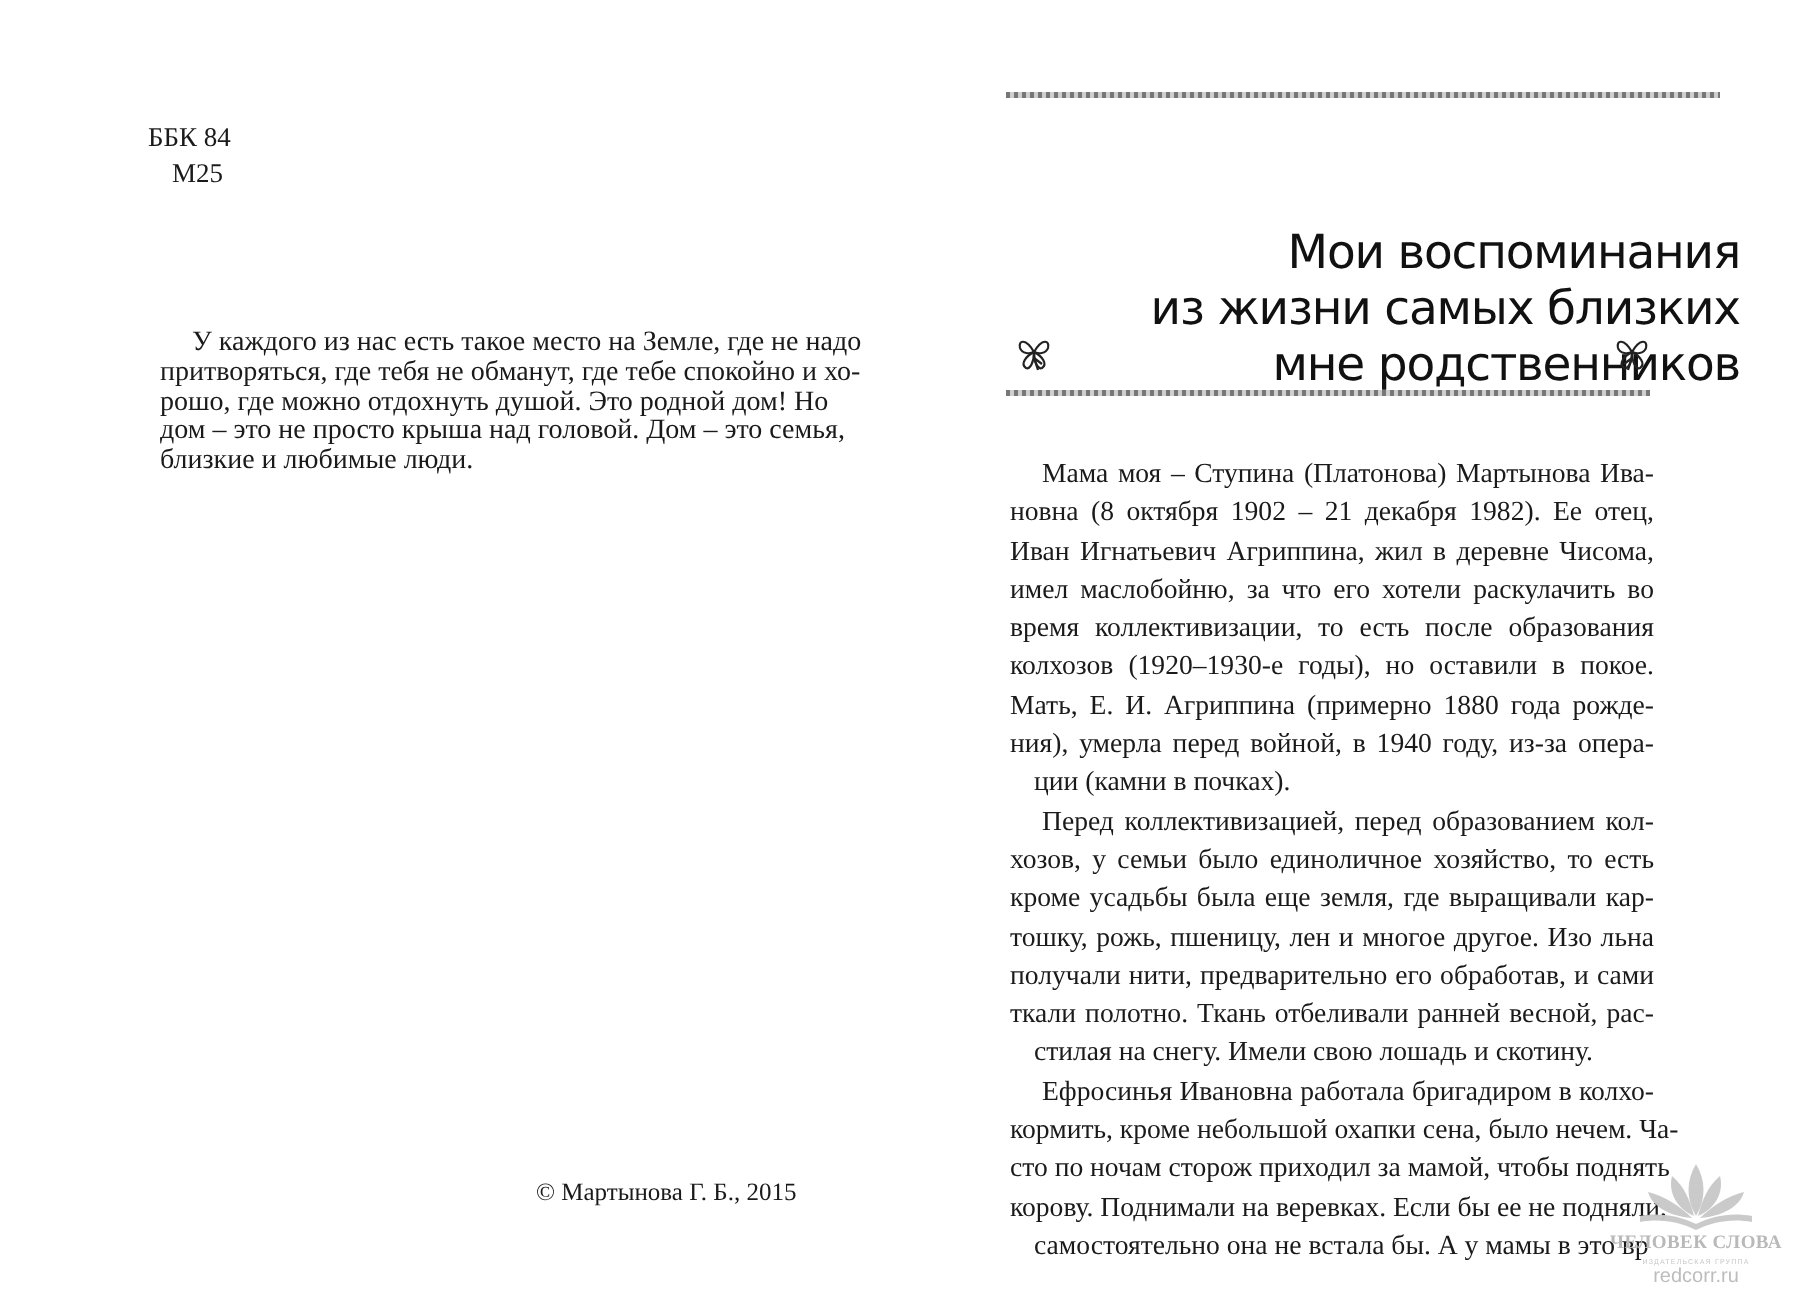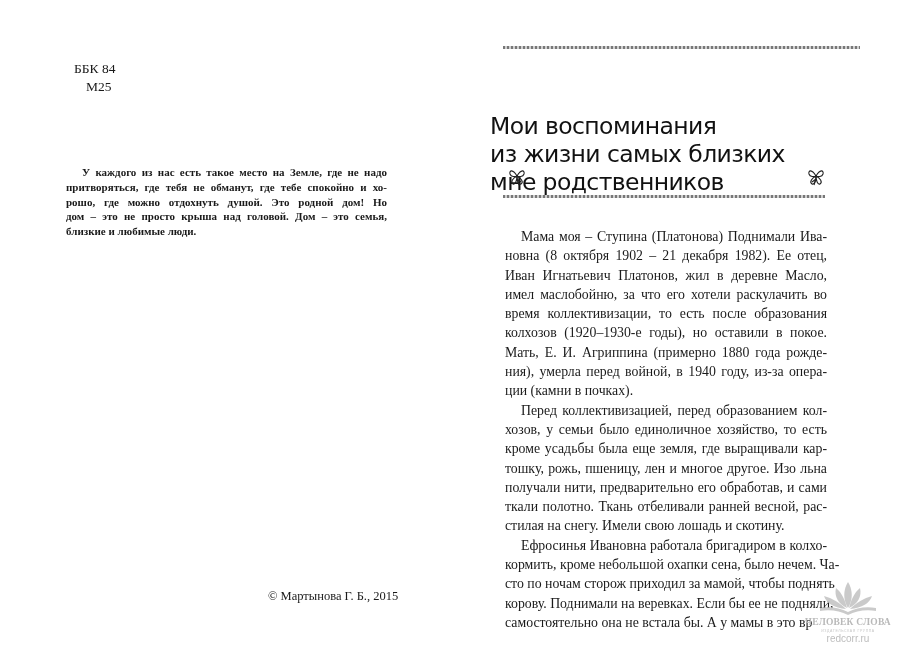--- a/index.html
+++ b/index.html
@@ -8,52 +8,52 @@
     font-family: "Liberation Serif", "DejaVu Serif", serif; color: #1a1a1a;
   }
   .page { position: absolute; top: 0; height: 658px; }
   .page-left { left: 0; width: 450px; }
   .page-right { left: 450px; width: 450px; }
 
   .bbk { position: absolute; left: 74px; top: 60px; font-size: 13.5px; line-height: 18px; }
   .bbk .code2 { padding-left: 12px; font-family: Liberation Serif, serif; }
 
   .epigraph {
-    position: absolute; left: 66px; top: 165px; width: 321px;
-    font-size: 11px; line-height: 14.8px; text-align: justify; font-weight: bold;
+    position: absolute; left: 80px; top: 165px; width: 321px;
+    font-size: 14px; line-height: 14.8px; text-align: justify;
   }
   .epigraph .ln { display: block; text-align: justify; text-align-last: justify; white-space: nowrap; }
   .epigraph .ln.first { text-indent: 16px; }
   .epigraph .ln.last { text-align-last: left; }
 
   .copyright { position: absolute; left: 268px; top: 589px; font-size: 12.5px; }
 
   .rule {
     position: absolute; height: 3px;
     background-image: repeating-linear-gradient(90deg, #777 0 2px, #cfcfcf 2px 4px);
   }
   .rule-top { left: 53px; top: 46px; width: 357px; }
   .rule-bottom { left: 53px; top: 195px; width: 322px; }
 
   .title {
-    position: absolute; left: 40px; top: 112px; width: 380px; text-align: left;
+    position: absolute; left: 40px; top: 112px; width: 380px; text-align: right;
     font-family: "DejaVu Sans", sans-serif; font-size: 23.5px; line-height: 28px;
     letter-spacing: -0.6px; color: #111;
   }
   .ornament { position: absolute; top: 167px; width: 18px; height: 20px; }
   .ornament-left { left: 58px; }
   .ornament-right { left: 357px; }
 
   .body-text {
     position: absolute; left: 55px; top: 227px; width: 322px;
     font-size: 13.8px; line-height: 19.3px;
   }
   .body-text .ln { display: block; text-align: justify; text-align-last: justify; white-space: nowrap; }
   .body-text .ln.indent { text-indent: 16px; }
-  .body-text .ln.end { text-align-last: left; }
+  .body-text .ln.end { text-align-last: left; margin-left: 12px; }
 
   .watermark { position: absolute; left: 348px; top: 580px; width: 100px; height: 78px; text-align: center; }
   .wm-lotus { position: absolute; left: 18px; top: 0; }
   .wm-name {
     position: absolute; left: 0; top: 37px; width: 100px; text-align: center;
     font-family: "Liberation Serif", serif; font-weight: bold; font-size: 9.5px; color: #b9b9b9; letter-spacing: 0.2px;
   }
   .wm-sub {
     position: absolute; left: 0; top: 49px; width: 100px; text-align: center;
     font-family: "Liberation Sans", sans-serif; font-size: 3.5px; color: #c7c7c7; letter-spacing: 0.6px;
@@ -107,23 +107,23 @@
       <path d="M9 9 C13 2, 17 3, 16 7 C15 10, 11 10, 9 9 Z"></path>
       <path d="M9 9 C5 11, 2 15, 5 17 C7 18, 9 14, 9 9 Z"></path>
       <path d="M9 9 C13 11, 16 15, 13 17 C11 18, 9 14, 9 9 Z"></path>
       <path d="M9 12 L7 18 M9 12 L5 15"></path>
     </g>
   </svg>
 
   <div class="rule rule-bottom"></div>
 
   <div class="body-text">
-    <span class="ln indent">Мама моя – Ступина (Платонова) Поднимали Ива-</span>
+    <span class="ln indent">Мама моя – Ступина (Платонова) Мартынова Ива-</span>
     <span class="ln">новна (8 октября 1902 – 21 декабря 1982). Ее отец,</span>
-    <span class="ln">Иван Игнатьевич Платонов, жил в деревне Масло,</span>
+    <span class="ln">Иван Игнатьевич Агриппина, жил в деревне Чисома,</span>
     <span class="ln">имел маслобойню, за что его хотели раскулачить во</span>
     <span class="ln">время коллективизации, то есть после образования</span>
     <span class="ln">колхозов (1920–1930-е годы), но оставили в покое.</span>
     <span class="ln">Мать, Е. И. Агриппина (примерно 1880 года рожде-</span>
     <span class="ln">ния), умерла перед войной, в 1940 году, из-за опера-</span>
     <span class="ln end">ции (камни в почках).</span>
     <span class="ln indent">Перед коллективизацией, перед образованием кол-</span>
     <span class="ln">хозов, у семьи было единоличное хозяйство, то есть</span>
     <span class="ln">кроме усадьбы была еще земля, где выращивали кар-</span>
     <span class="ln">тошку, рожь, пшеницу, лен и многое другое. Изо льна</span>

